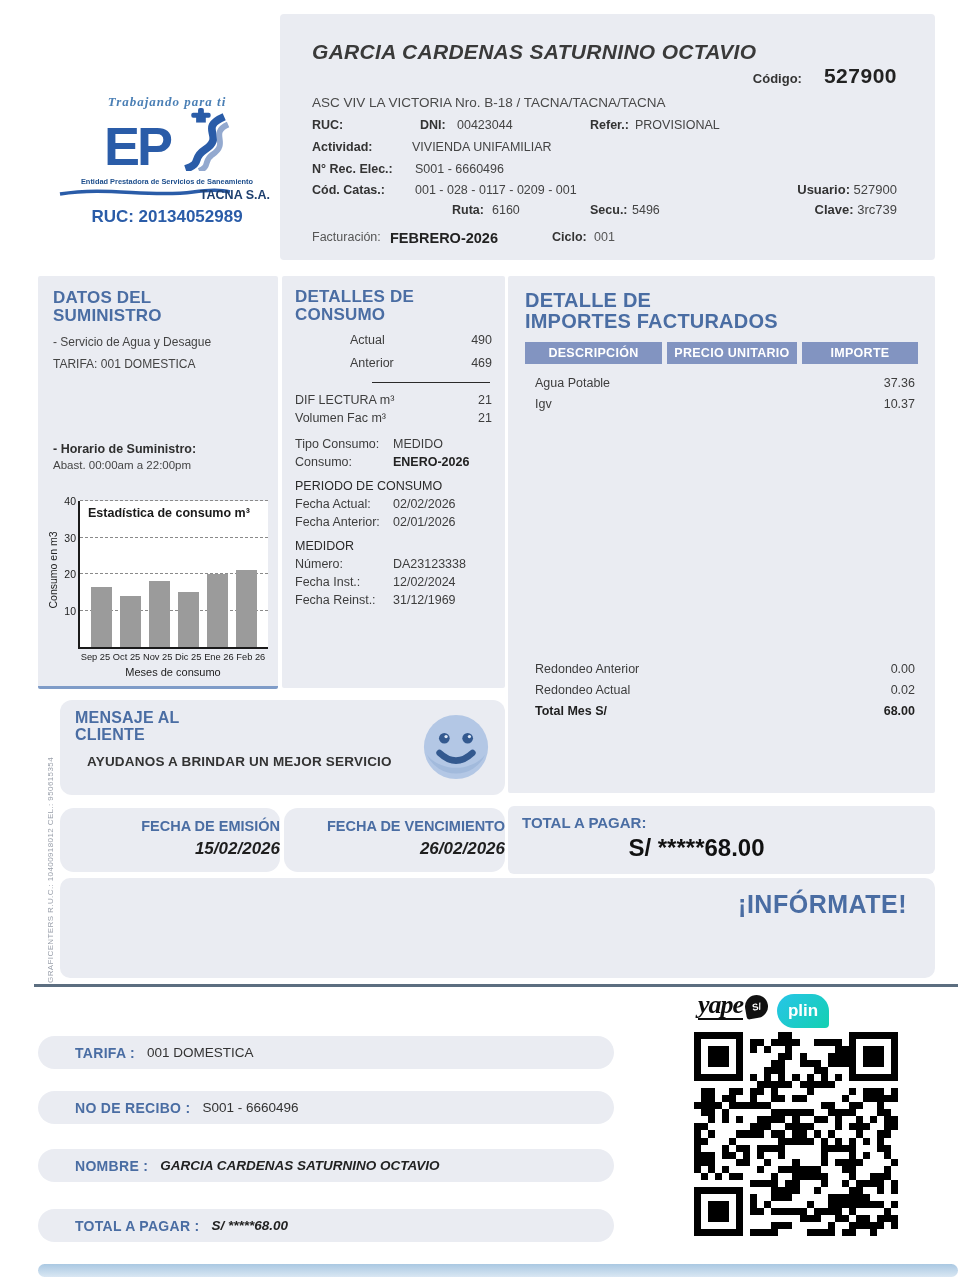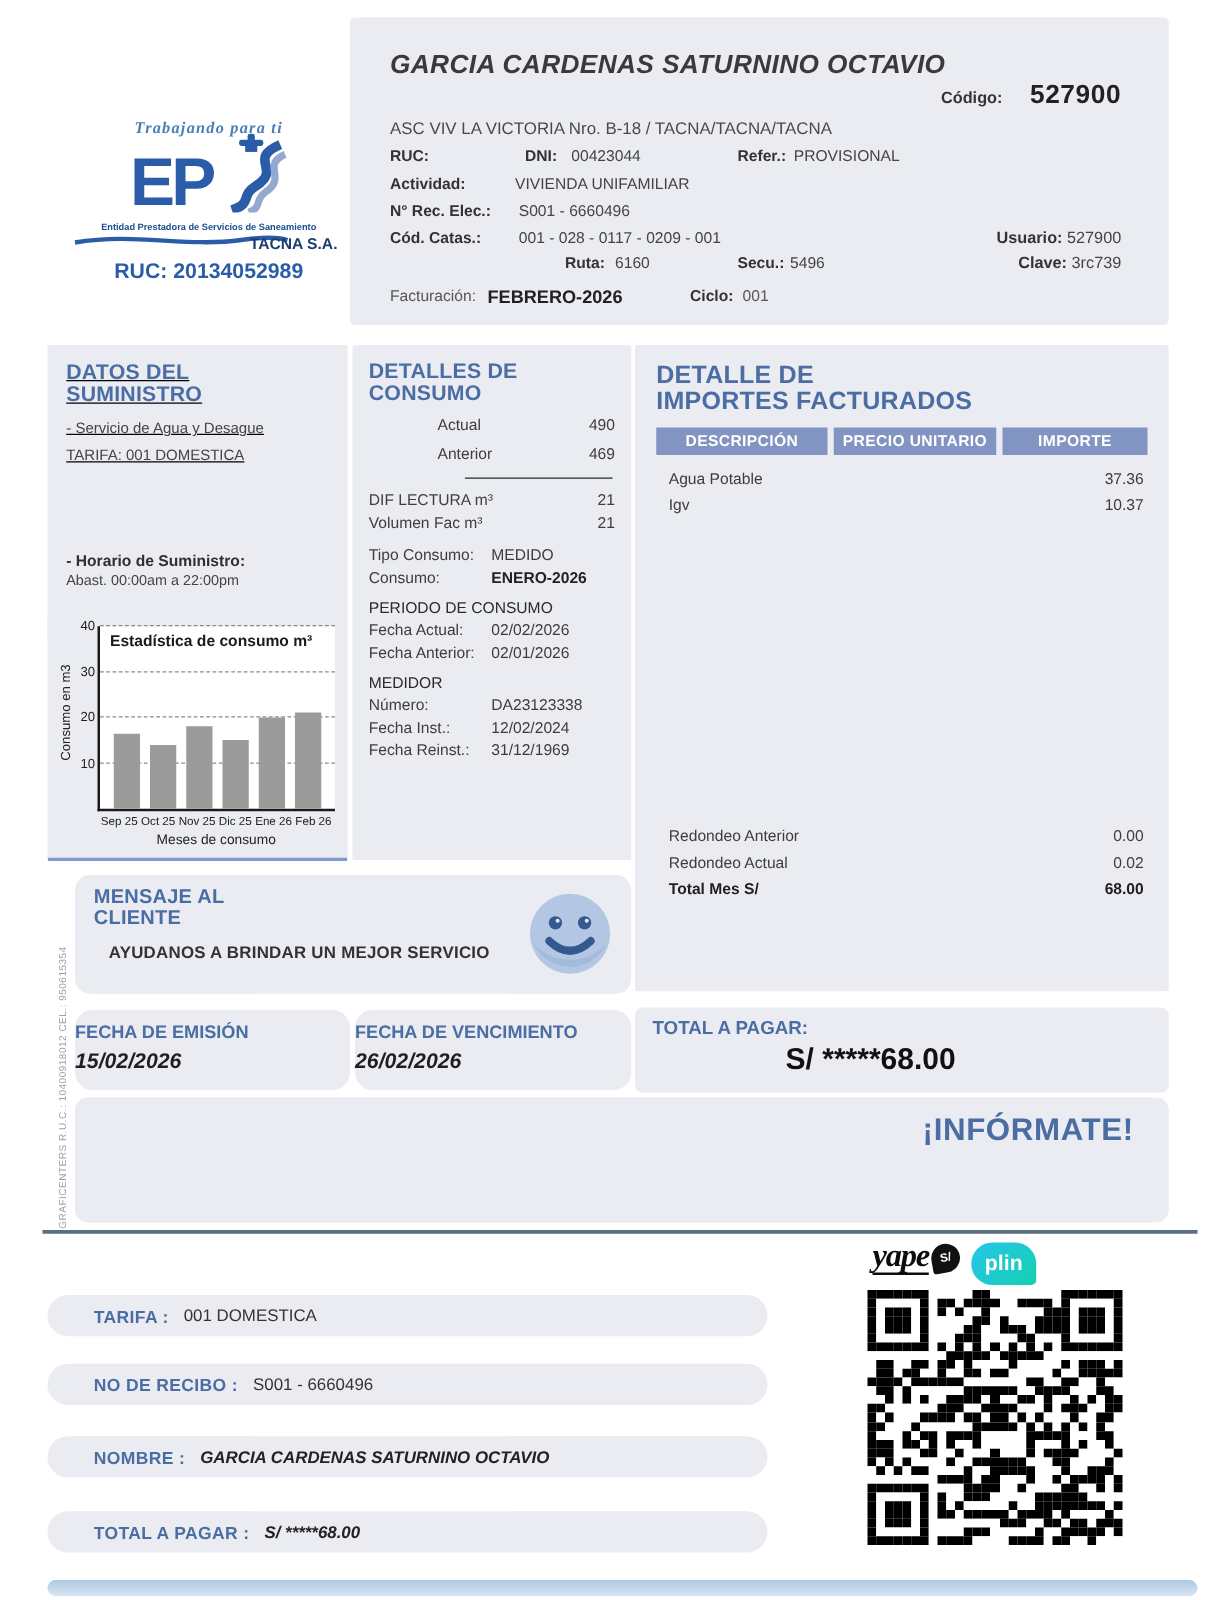--- a/index.html
+++ b/index.html
@@ -38,21 +38,21 @@
   .hdr .r-ruta .k2 { position:absolute; left:278px; } .hdr .r-ruta .v2 { position:absolute; left:320px; }
   .hdr .acct { position:absolute; right:38px; top:166px; text-align:right; font-size:13px; color:#444; line-height:20px; }
   .hdr .r-fact { top:216px; color:#555; }
   .hdr .r-fact .fv { position:absolute; left:78px; font-weight:bold; font-size:14.5px; color:#222; }
   .hdr .r-fact .ck { position:absolute; left:240px; font-weight:bold; color:#333; }
   .hdr .r-fact .cv2 { position:absolute; left:282px; }
 
   .sec-title { color:#4a6da3; font-weight:bold; font-size:17px; line-height:1.06; letter-spacing:.2px; }
 
   
-  .supply { position:absolute; left:38px; top:276px; width:240px; height:234px; padding:13px 15px; border-radius:2px;text-decoration:underline; }
+  .supply { position:absolute; left:38px; top:276px; width:240px; height:234px; padding:13px 15px; border-radius:2px; }
   .supply .item { font-size:12px; color:#444; margin-top:10px; }
   .supply .item2 { font-size:12px; color:#444; margin-top:8px; }
   .supply .sched { position:absolute; left:15px; top:166px; }
   .supply .sched .k { font-size:12.5px; font-weight:bold; color:#2f2f2f; }
   .supply .sched .v { font-size:11.5px; color:#444; margin-top:3px; }
 
   
   .chartp { position:absolute; left:38px; top:492px; width:240px; height:197px; border-bottom:3px solid #7f9cc8; border-radius:2px; }
   .chart-plot { position:absolute; left:40px; top:9px; width:190px; height:148px; background:#fff; border-left:2px solid #1a1a1a; border-bottom:2px solid #1a1a1a; }
   .chart-title { position:absolute; left:8px; top:5px; font-size:12.5px; font-weight:bold; color:#1a1a1a; white-space:nowrap; z-index:3; }
@@ -90,21 +90,21 @@
   .sum-row { display:flex; justify-content:space-between; font-size:12.5px; color:#3d3d3d; padding:3.5px 3px 3.5px 10px; }
   .sum-row.bold { font-weight:bold; color:#1f1f1f; }
 
   
   .msg { position:absolute; left:60px; top:700px; width:445px; height:95px; border-radius:12px; }
   .msg .t { position:absolute; left:15px; top:10px; font-size:16px; }
   .msg .body { position:absolute; left:27px; top:54px; font-size:13.5px; font-weight:bold; color:#333; letter-spacing:.2px; }
   .msg svg { position:absolute; right:14px; top:12px; }
 
   
-  .datebox { position:absolute; top:808px; width:220px; height:64px; border-radius:14px; text-align:left; }
+  .datebox { position:absolute; top:808px; width:220px; height:64px; border-radius:14px; text-align:right; }
   .datebox .lbl { margin-top:10px; font-size:14.5px; font-weight:bold; color:#4a6da3; }
   .datebox .val { margin-top:5px; font-size:17px; font-weight:bold; font-style:italic; color:#1f1f1f; }
   .totalbox { position:absolute; left:508px; top:806px; width:427px; height:68px; border-radius:6px; }
   .totalbox .lbl { position:absolute; left:14px; top:8px; font-size:15px; font-weight:bold; color:#4a6da3; }
   .totalbox .val { position:absolute; left:0; right:50px; top:28px; text-align:center; font-size:24px; font-weight:bold; color:#111; }
 
   
   .informate { position:absolute; left:60px; top:878px; width:875px; height:100px; border-radius:10px; }
   .informate .txt { position:absolute; right:28px; top:12px; font-size:25px; font-weight:bold; color:#4a6da3; letter-spacing:.5px; }
 

